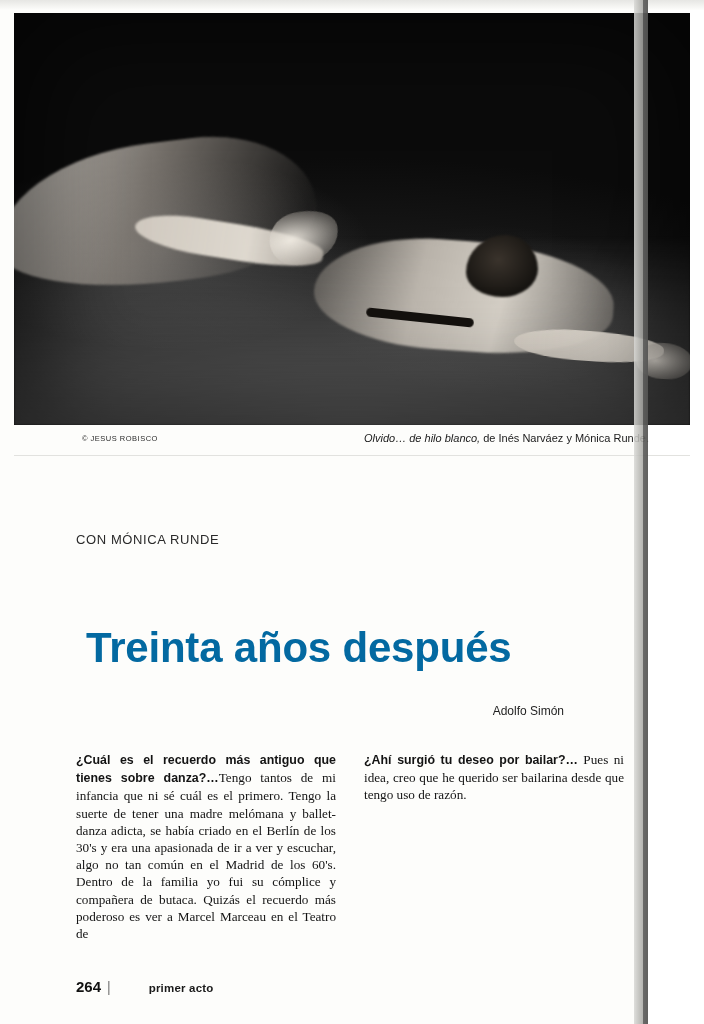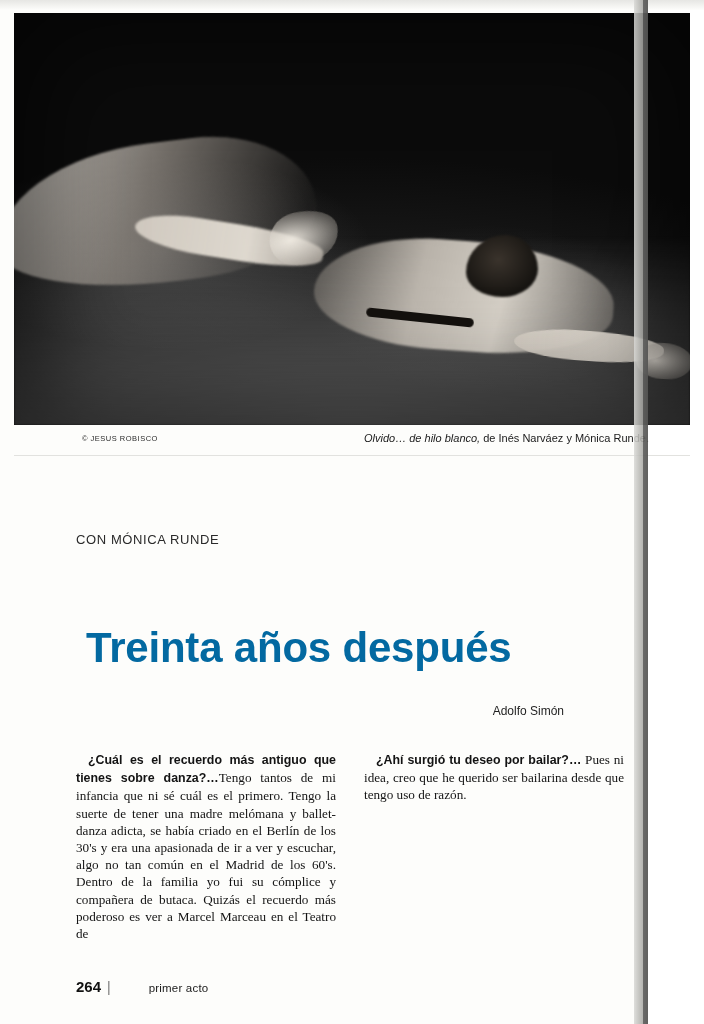--- a/index.html
+++ b/index.html
@@ -253,21 +253,20 @@
   .q-smallcaps {
     font-variant: small-caps;
     text-transform: lowercase;
     letter-spacing: .2px;
   }
   .q-smallcaps::first-letter { text-transform: uppercase; }
   .q-bold {
     font-family: "Liberation Sans", sans-serif;
     font-weight: bold;
     font-size: 12.4px;
-    margin-left: 12px;
   }
   .p-gap { margin-top: 11px !important; }
   .inline-ans {
     font-family: "Liberation Serif", serif;
     font-weight: normal;
     font-size: 13.2px;
   }
 
   
   .footer {
@@ -282,21 +281,21 @@
     font-size: 15px;
     font-weight: bold;
     color: #111;
   }
   .folio-rule {
     color: #777;
     font-size: 14px;
   }
   .footer-title {
     font-size: 11.5px;
-    font-weight: normal;
+    font-weight: bold;
     color: #1a1a1a;
     letter-spacing: .2px;
     padding-left: 32px;
   }
 
   .hairline {
     position: absolute;
     left: 14px;
     top: 455px;
     width: 676px;

